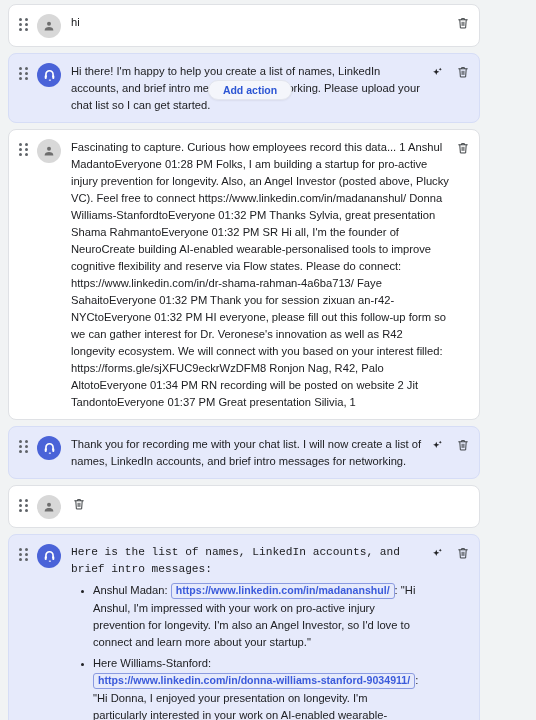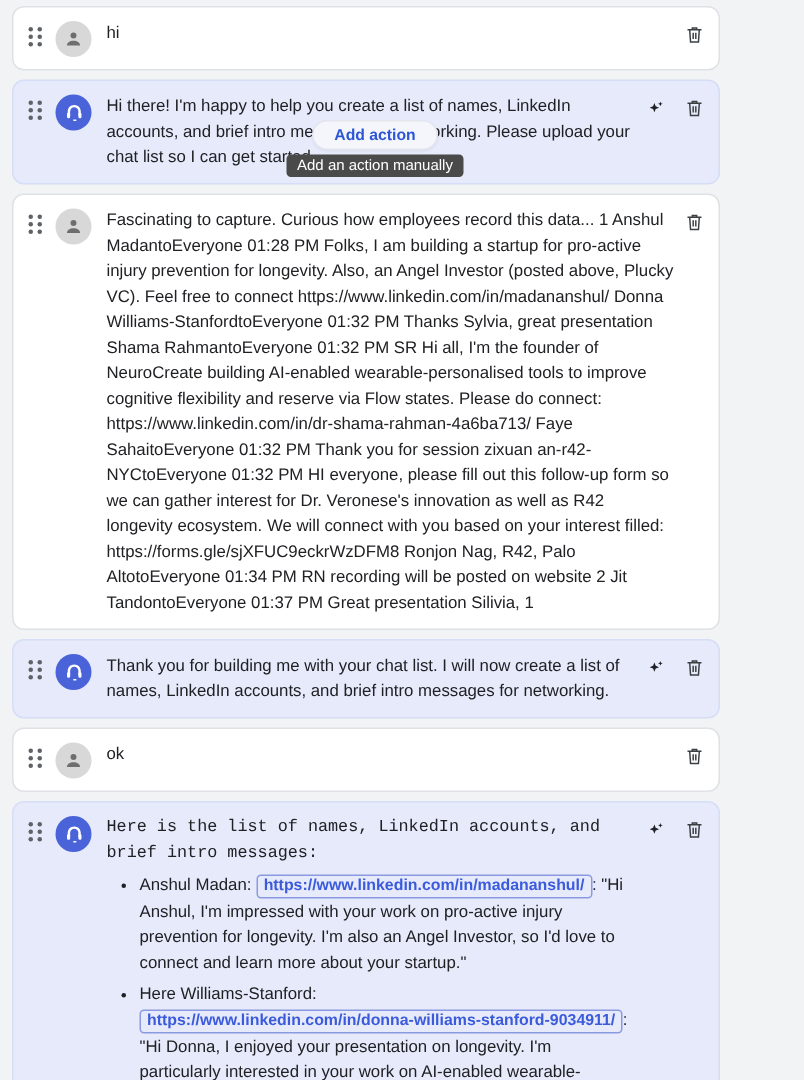--- a/index.html
+++ b/index.html
@@ -257,21 +257,21 @@
         <i></i>
     </span>
     <span class="avatar bot">
       <svg width="15" height="15" viewBox="0 0 24 24" fill="#ffffff">
         <path d="M12 3.2c-4 0-7 3-7 6.9v4.3h2.6V10.1C7.6 7.6 9.6 5.7 12 5.7s4.4 1.9 4.4 4.4v4.3H19V10.1c0-3.9-3-6.9-7-6.9z"></path>
         <rect x="4.3" y="11.4" width="3.3" height="6" rx="1.5"></rect>
         <rect x="16.4" y="11.4" width="3.3" height="6" rx="1.5"></rect>
         <path d="M11 18.6h3.2v1.7H11z"></path>
       </svg>
     </span>
-    <div class="msg-body">Thank you for building me with your chat list. I will now create a list of names, LinkedIn accounts, and brief intro messages for networking.</div>
+    <div class="msg-body">Thank you for recording me with your chat list. I will now create a list of names, LinkedIn accounts, and brief intro messages for networking.</div>
     <div class="msg-actions">
       <span class="icon-btn">
         <svg width="15" height="15" viewBox="0 0 24 24" fill="#202124">
           <path d="M8.6 9.4 10 5.8l1.4 3.6 3.6 1.4-3.6 1.4L10 15.8l-1.4-3.6L5 10.8z"></path>
           <path d="M16.4 4.2l.7 1.8 1.8.7-1.8.7-.7 1.8-.7-1.8-1.8-.7 1.8-.7z"></path>
         </svg>
       </span>
       <span class="icon-btn">
         <svg width="14" height="14" viewBox="0 0 24 24" fill="none" stroke="#3c4043" stroke-width="1.7">
           <path d="M4 6.5h16M9.5 6.5V4.5h5v2M6.5 6.5l1 14h9l1-14"></path>
@@ -289,21 +289,20 @@
         <i></i>
         <i></i>
         <i></i>
     </span>
     <span class="avatar user">
       <svg width="14" height="14" viewBox="0 0 24 24" fill="#6e6e6e">
         <circle cx="12" cy="8" r="3.4"></circle>
           <path d="M4.5 19.5c0-3.6 3.4-5.6 7.5-5.6s7.5 2 7.5 5.6z"></path>
       </svg>
     </span>
-    <div class="msg-body">ok</div>
     <div class="msg-actions">
       <span class="icon-btn">
         <svg width="14" height="14" viewBox="0 0 24 24" fill="none" stroke="#3c4043" stroke-width="1.7">
           <path d="M4 6.5h16M9.5 6.5V4.5h5v2M6.5 6.5l1 14h9l1-14"></path>
           <path d="M10.5 10v7M13.5 10v7"></path>
         </svg>
       </span>
     </div>
   </div>
 
@@ -353,16 +352,15 @@
         <svg width="14" height="14" viewBox="0 0 24 24" fill="none" stroke="#3c4043" stroke-width="1.7">
           <path d="M4 6.5h16M9.5 6.5V4.5h5v2M6.5 6.5l1 14h9l1-14"></path>
           <path d="M10.5 10v7M13.5 10v7"></path>
         </svg>
       </span>
     </div>
   </div>
 
   <div class="add-action-wrap">
     <button class="add-action-btn">Add action</button>
-    <div class="tooltip">Add an action manually</div>
   </div>
 
 </div>
 
 </body></html>

